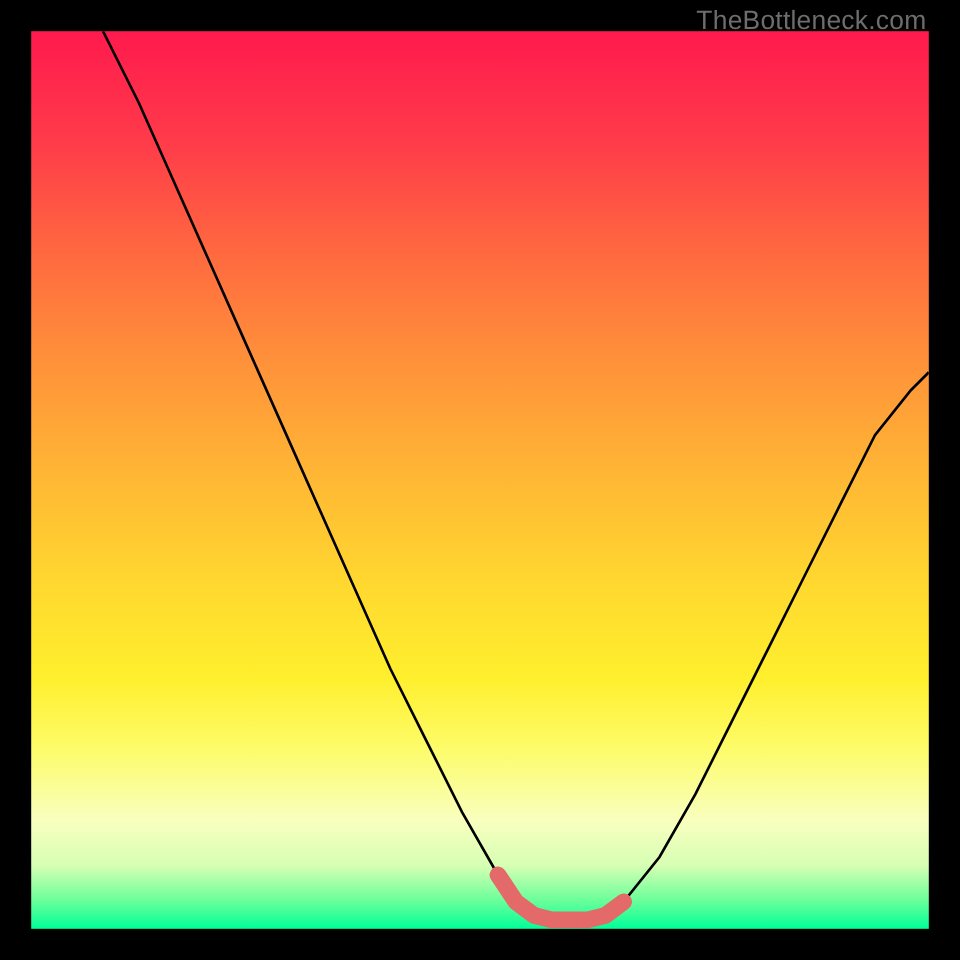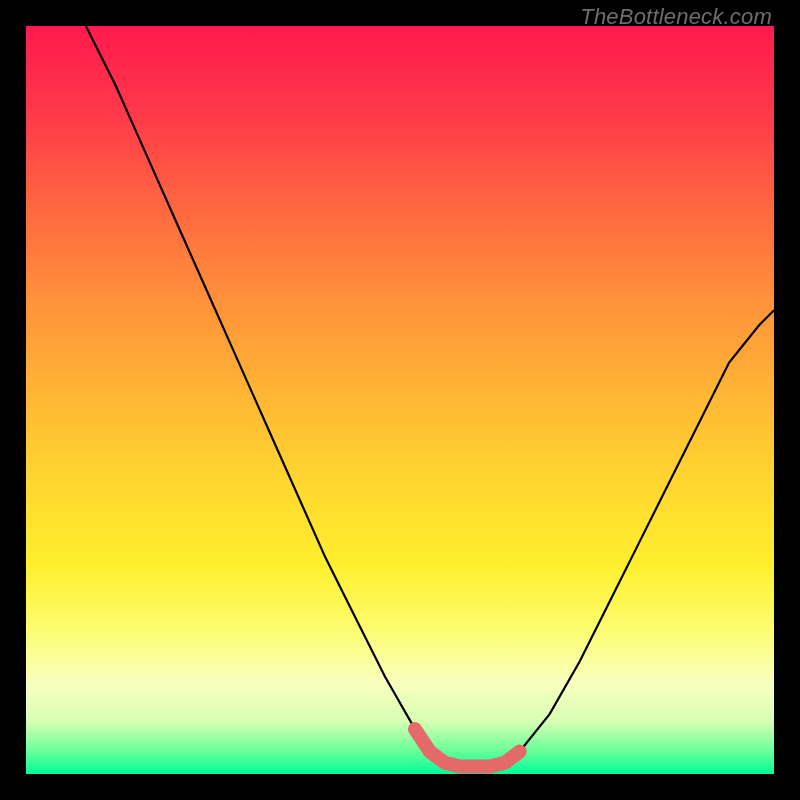--- a/index.html
+++ b/index.html
@@ -50,21 +50,20 @@
   }
   .watermark {
     position: absolute;
     top: 4px;
     right: 28px;
     color: #6d6d6d;
     font-size: 22px;
     font-weight: 500;
     letter-spacing: 0.2px;
     user-select: none;
-    font-style: italic;
   }
 </style>
 </head>
 <body>
 
 <div class="frame">
   <div class="plot-area">
     <svg class="curve-svg" viewBox="0 0 748 748" preserveAspectRatio="none">
       <path id="main-curve" fill="none" stroke="#000000" stroke-width="2.2" d="M59.84 0.00 L89.76 59.84 L119.68 127.16 L149.60 194.48 L179.52 261.80 L209.44 329.12 L239.36 396.44 L269.28 463.76 L299.20 531.08 L329.12 590.92 L359.04 650.76 L388.96 703.12 L403.92 725.56 L418.88 736.78 L433.84 740.52 L448.80 740.52 L463.76 740.52 L478.72 736.78 L493.68 725.56 L523.60 688.16 L553.52 635.80 L583.44 575.96 L613.36 516.12 L643.28 456.28 L673.20 396.44 L703.12 336.60 L733.04 299.20 L748.00 284.24"></path>
       <path id="accent-curve" fill="none" stroke="#e46a6a" stroke-width="14" stroke-linecap="round" stroke-linejoin="round" d="M388.96 703.12 L403.92 725.56 L418.88 736.78 L433.84 740.52 L448.80 740.52 L463.76 740.52 L478.72 736.78 L493.68 725.56"></path>

